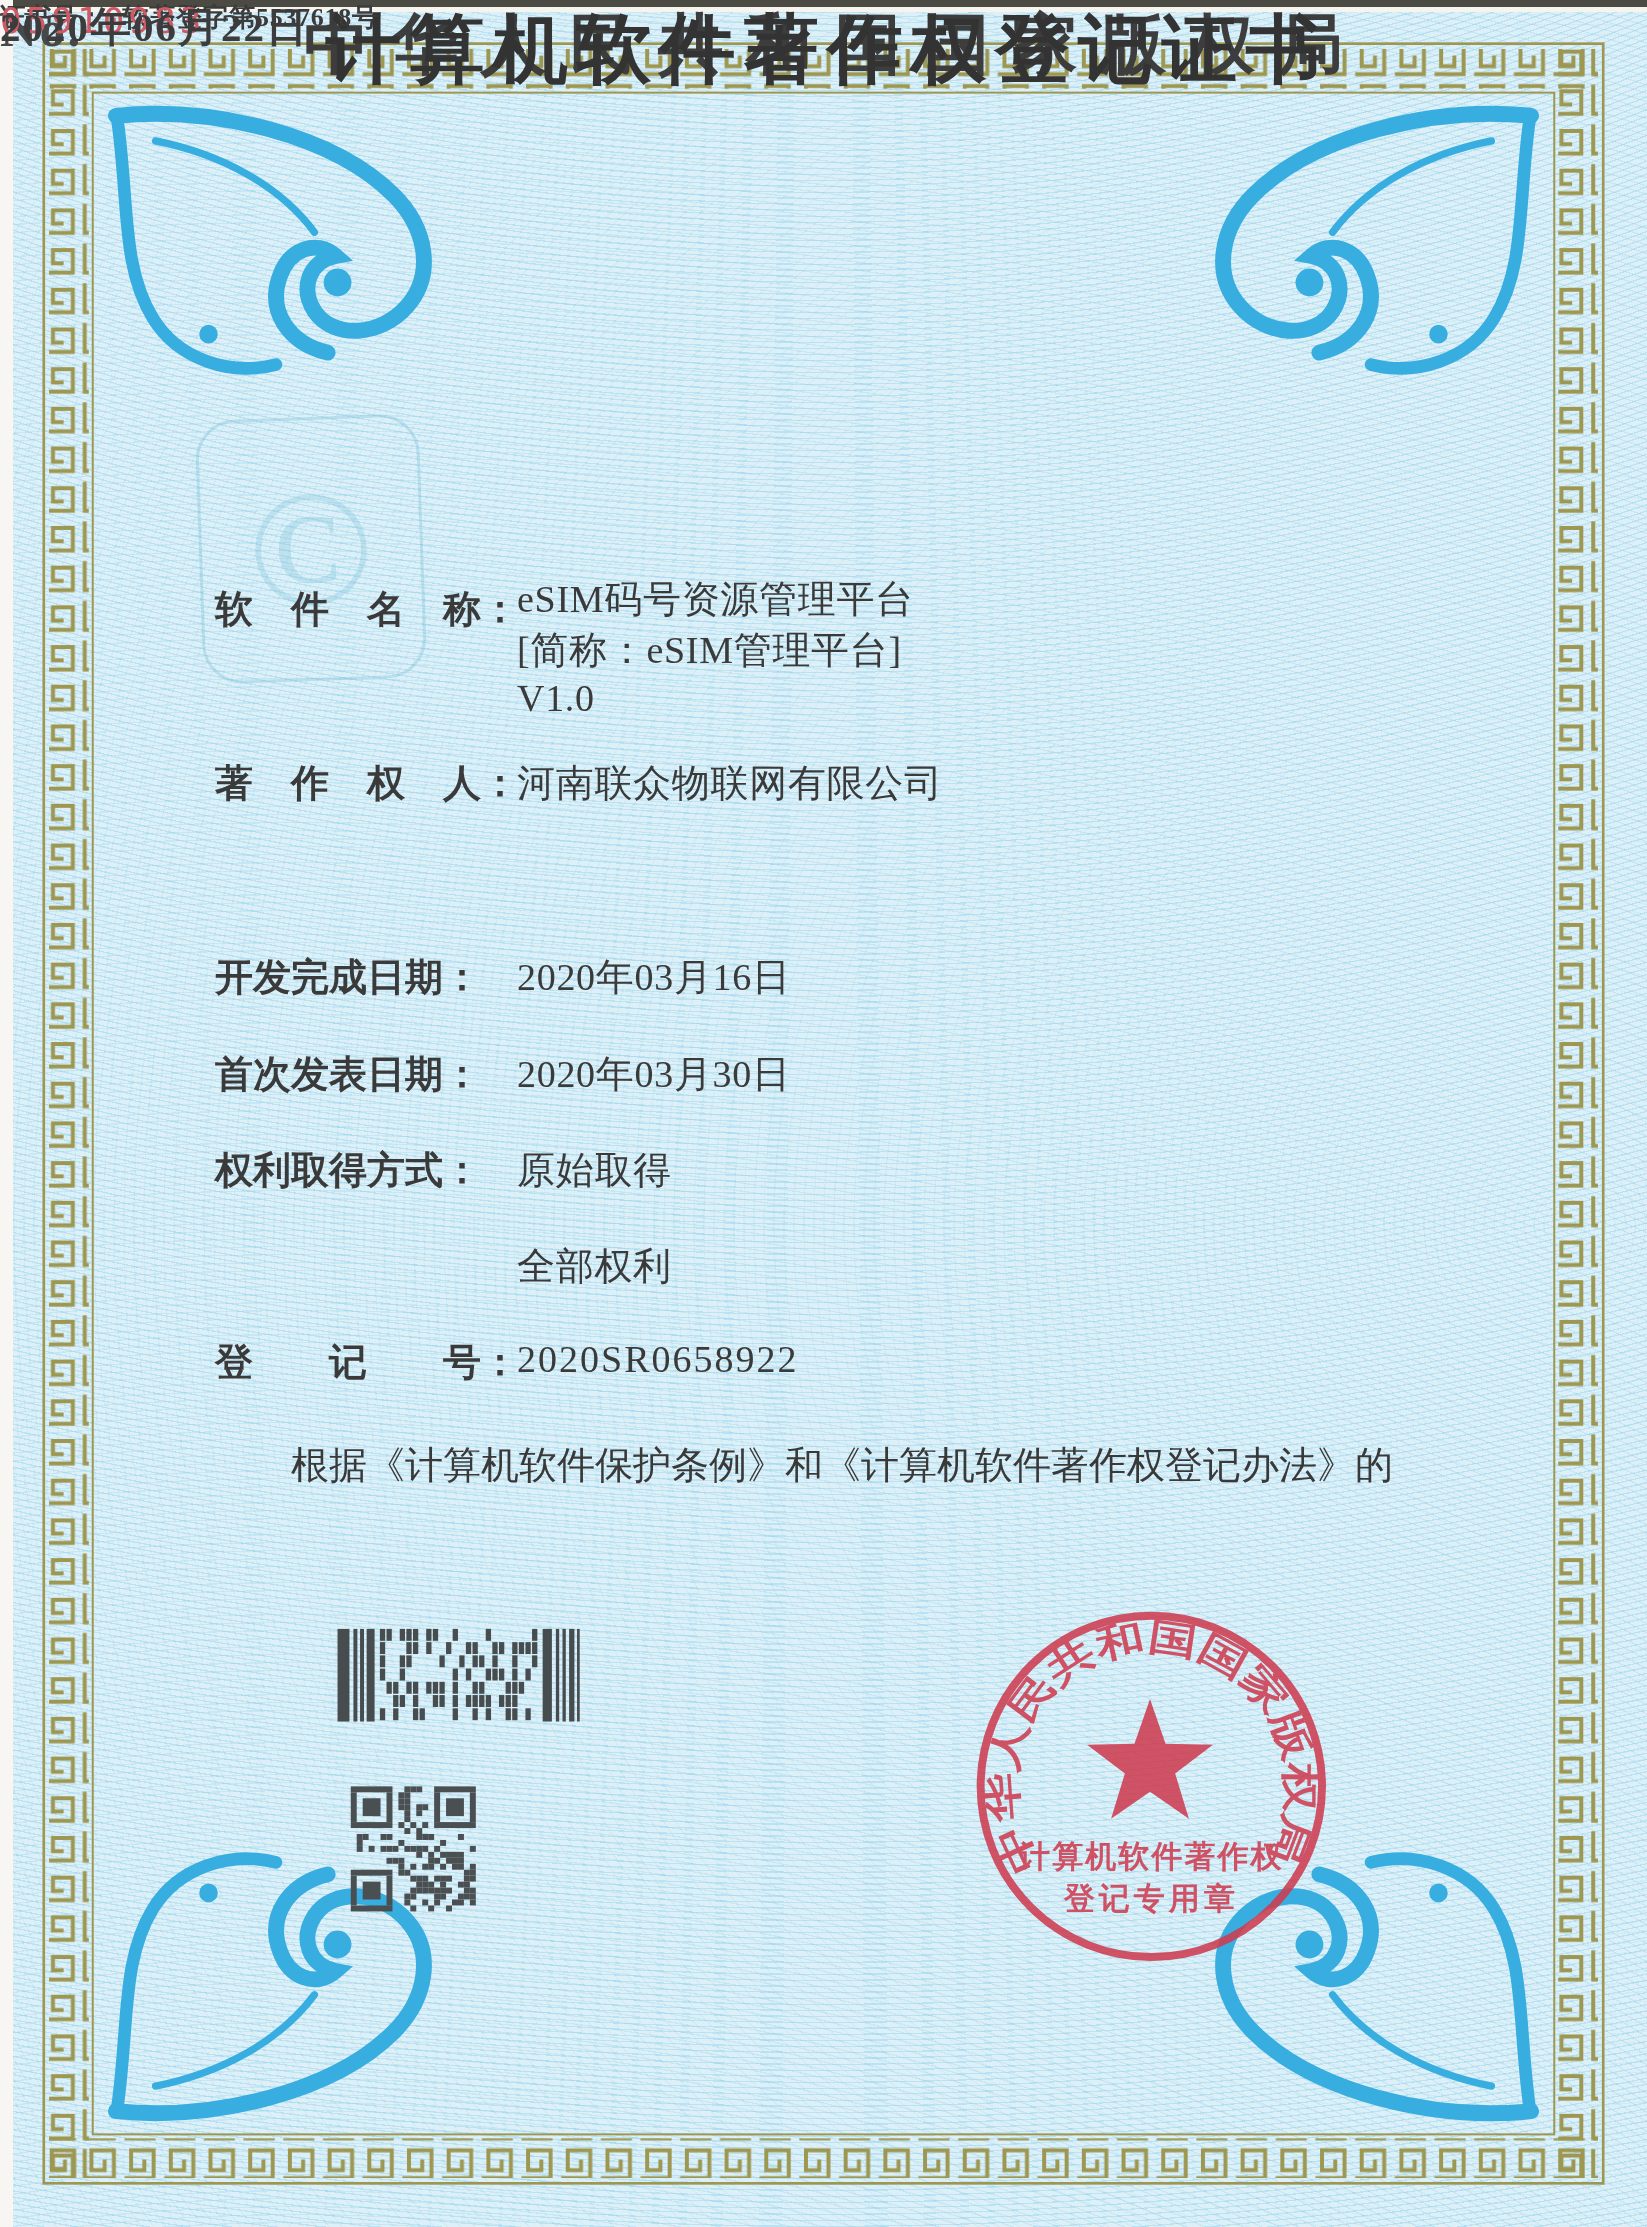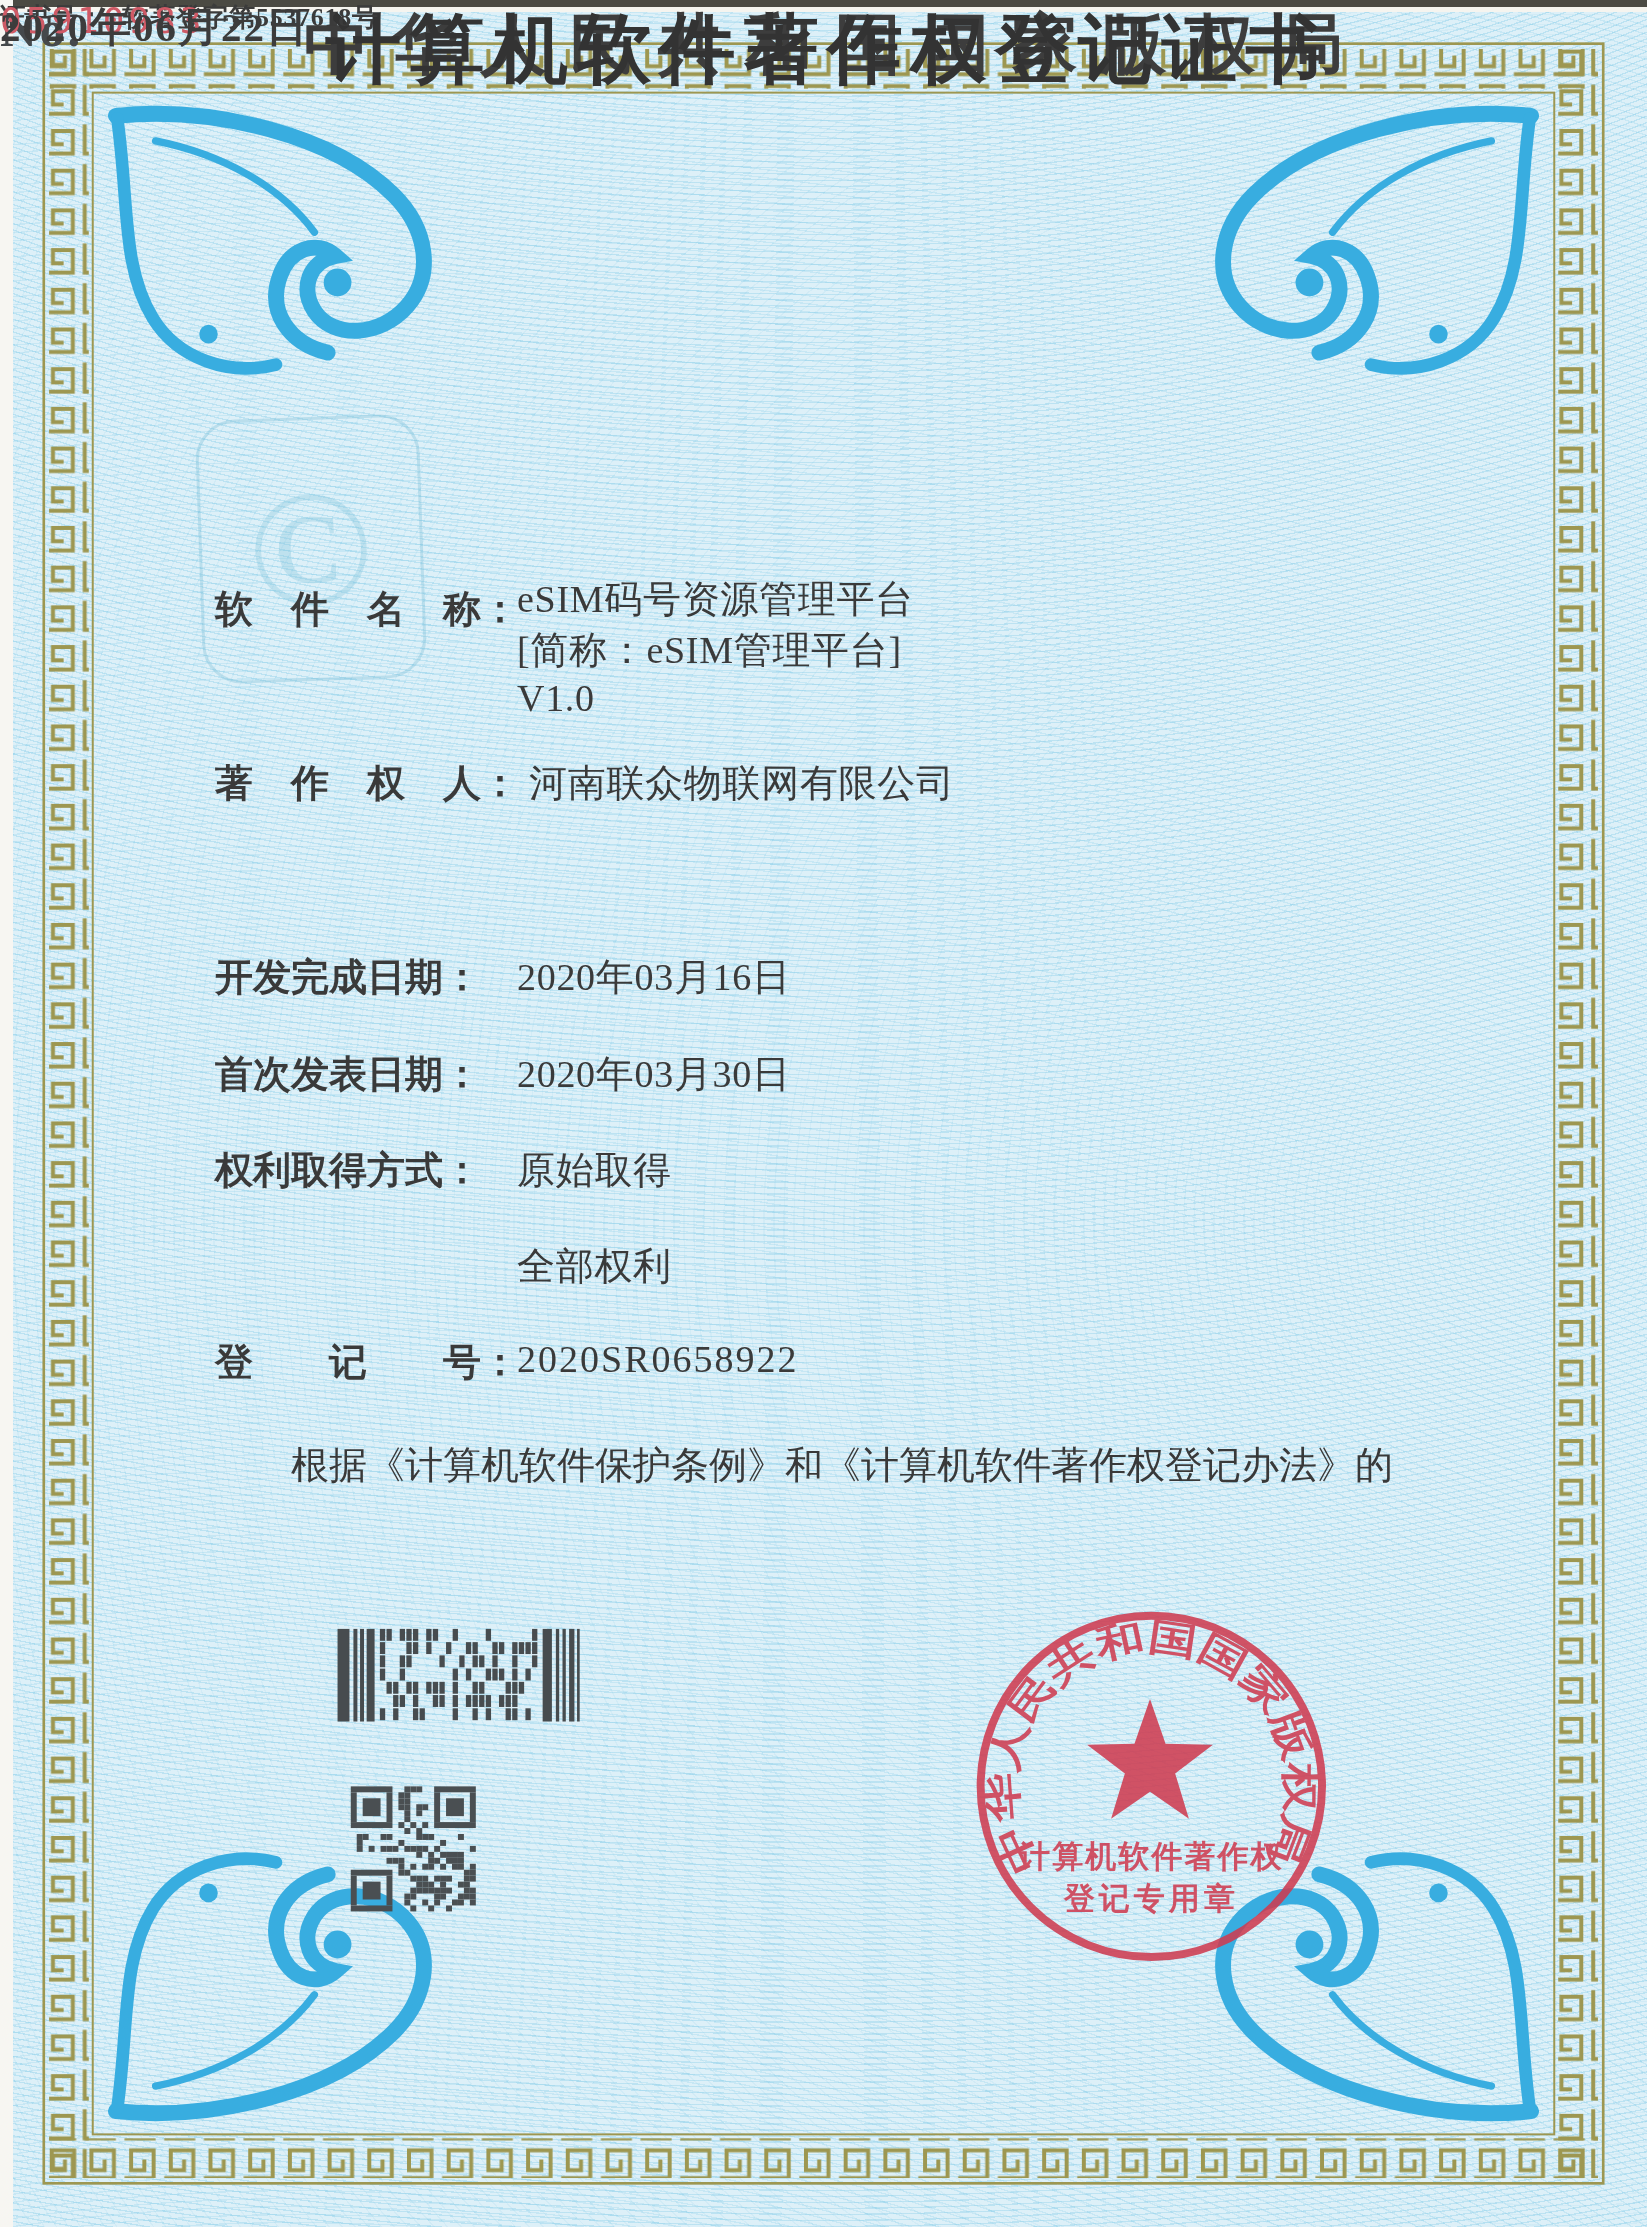--- a/index.html
+++ b/index.html
@@ -331,21 +331,21 @@
   <div class="txt certno">
     <span>证书号：</span><span class="v">软著登字第5537618号</span>
   </div>
 
   <div class="txt label" style="left:215px;top:584px">软　件　名　称：</div>
   <div class="txt value" style="left:517px;top:574px">eSIM码号资源管理平台</div>
   <div class="txt value" style="left:517px;top:625px">[简称：eSIM管理平台]</div>
   <div class="txt value" style="left:517px;top:676px">V1.0</div>
 
   <div class="txt label" style="left:215px;top:758px">著　作　权　人：</div>
-  <div class="txt value" style="left:529px;top:758px">河南联众物联网有限公司</div>
+  <div class="txt value" style="left:517px;top:758px">河南联众物联网有限公司</div>
 
   <div class="txt label" style="left:215px;top:952px">开发完成日期：</div>
   <div class="txt value" style="left:517px;top:952px">2020年03月16日</div>
 
   <div class="txt label" style="left:215px;top:1049px">首次发表日期：</div>
   <div class="txt value" style="left:517px;top:1049px">2020年03月30日</div>
 
   <div class="txt label" style="left:215px;top:1145px">权利取得方式：</div>
   <div class="txt value" style="left:517px;top:1145px">原始取得</div>
 

